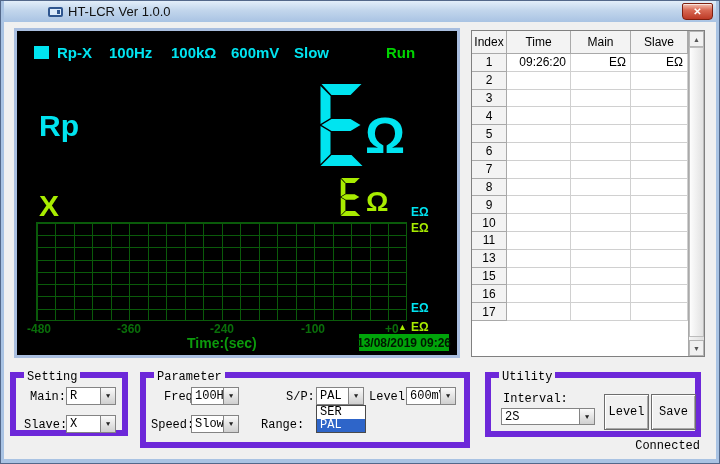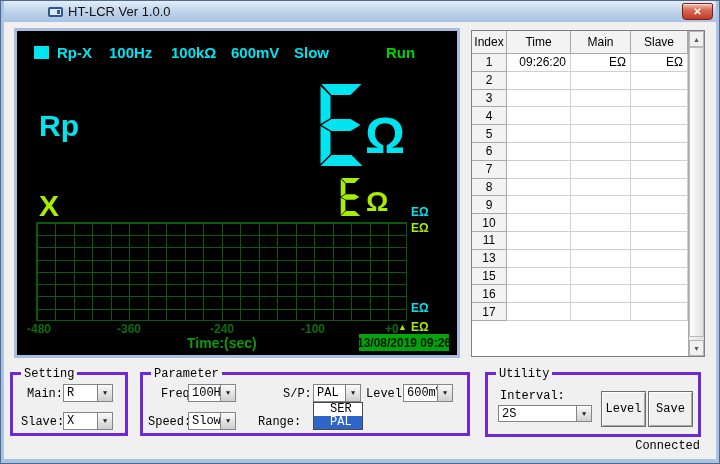--- a/index.html
+++ b/index.html
@@ -60,32 +60,32 @@
   .tcell{font-size:12px;display:flex;align-items:center;background:#fff;
     border-right:1px solid #d0d0d0;border-bottom:1px solid #d0d0d0;padding:0 4px;}
   .tcell.idx{background:#f3f3f3;border-right:1px solid #a9a9a9;border-bottom:1px solid #a9a9a9;justify-content:center;padding:0;}
   .tcell.num{justify-content:flex-end;}
   .vscroll{position:absolute;right:0;top:0;width:16px;height:325px;background:linear-gradient(to right,#f4f4f4,#dfdfdf);border-left:1px solid #a9a9a9;}
   .sbtn{position:absolute;left:0;width:15px;height:16px;background:#f1f1f1;border:1px solid #b5b5b5;
     font-size:7px;color:#555;display:flex;align-items:center;justify-content:center;}
   .sbtn.up{top:0;}
   .sbtn.down{bottom:0;}
   .sthumb{position:absolute;left:0;top:16px;width:15px;height:290px;background:linear-gradient(to right,#fdfdfd,#e2e2e2);border:1px solid #bcbcbc;}
-  .group{position:absolute;border:3px solid #6d28d9;background:#f0f0f0;}
+  .group{position:absolute;border:6px solid #6d28d9;background:#f0f0f0;}
   .group-title{position:absolute;top:-8px;left:8px;background:#f0f0f0;padding:0 3px;
     font-family:"Liberation Mono",monospace;font-size:12px;color:#000;line-height:14px;}
   .flabel{position:absolute;font-family:"Liberation Mono",monospace;font-size:12px;color:#000;line-height:12px;white-space:nowrap;}
   .combo{position:absolute;height:18px;background:#fff;border:1px solid #848484;display:flex;
     font-family:"Liberation Mono",monospace;font-size:12px;}
   .combo .cval{flex:1;padding:1px 3px;overflow:hidden;white-space:nowrap;}
   .combo .cbtn{width:15px;background:linear-gradient(#fafafa,#cfcfcf);border-left:1px solid #848484;
     display:flex;align-items:center;justify-content:center;font-size:7px;color:#222;}
   .droplist{position:absolute;left:170px;top:27px;width:50px;background:#fff;border:1px solid #4a4a4a;
     z-index:5;font-family:"Liberation Mono",monospace;font-size:12px;}
-  .option{height:13px;line-height:13px;padding:0 16px;color:#000;background:#fff;}
+  .option{height:13px;line-height:13px;padding:0 3px;color:#000;background:#fff;}
   .option.selected{background:var(--select-blue);color:#fff;}
   .pushbtn{position:absolute;width:45px;height:36px;background:#f0f0f0;border:1px solid #6d6d6d;
     box-shadow:inset 1px 1px 0 #ffffff, inset -1px -1px 0 #a8a8a8;
     font-family:"Liberation Mono",monospace;font-size:12px;color:#000;
     display:flex;align-items:center;justify-content:center;}
   .connected{position:absolute;right:16px;top:417px;font-family:"Liberation Mono",monospace;
     font-size:12px;color:#000;}
 </style>
 </head>
 <body>
@@ -261,21 +261,21 @@
         <span class="cval">R</span>
         <span class="cbtn">▼</span>
       </div>
       <span class="flabel" style="left:8px;top:41px;">Slave:</span>
       <div class="combo" style="left:50px;top:37px;width:50px;">
         <span class="cval">X</span>
         <span class="cbtn">▼</span>
       </div>
     </div>
 
-    <div class="group" style="left:136px;top:350px;width:330px;height:64px;">
+    <div class="group" style="left:136px;top:350px;width:330px;height:76px;">
       <span class="group-title">Parameter</span>
 
       <span class="flabel" style="left:18px;top:13px;">Freq:</span>
       <div class="combo" style="left:45px;top:9px;width:48px;">
         <span class="cval">100Hz</span>
         <span class="cbtn">▼</span>
       </div>
 
       <span class="flabel" style="left:140px;top:13px;">S/P:</span>
       <div class="combo" style="left:170px;top:9px;width:48px;">

